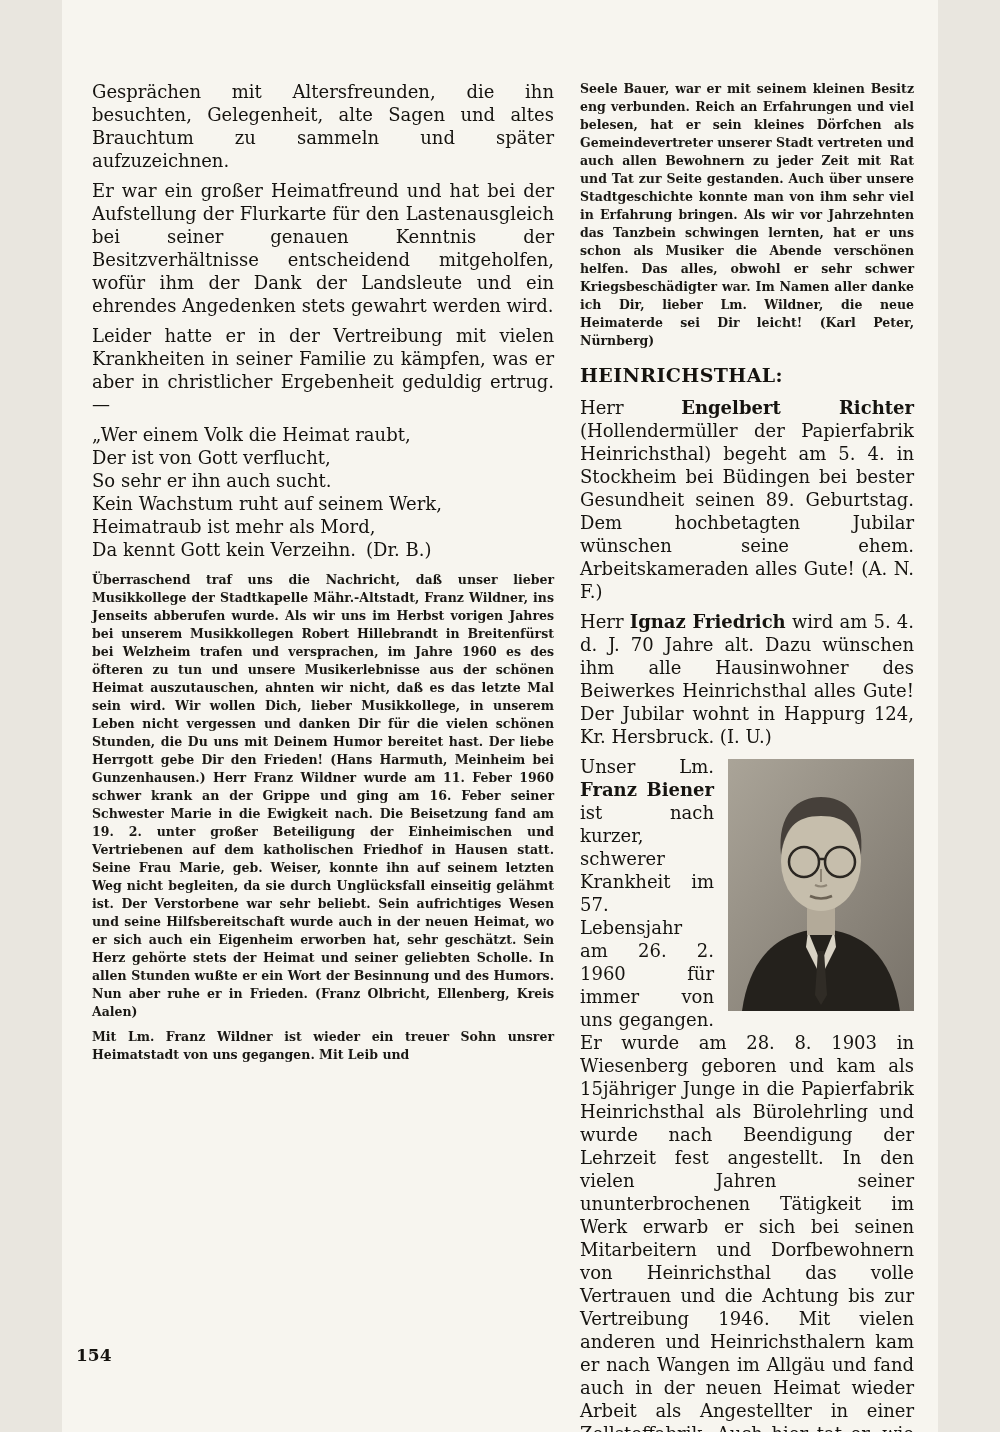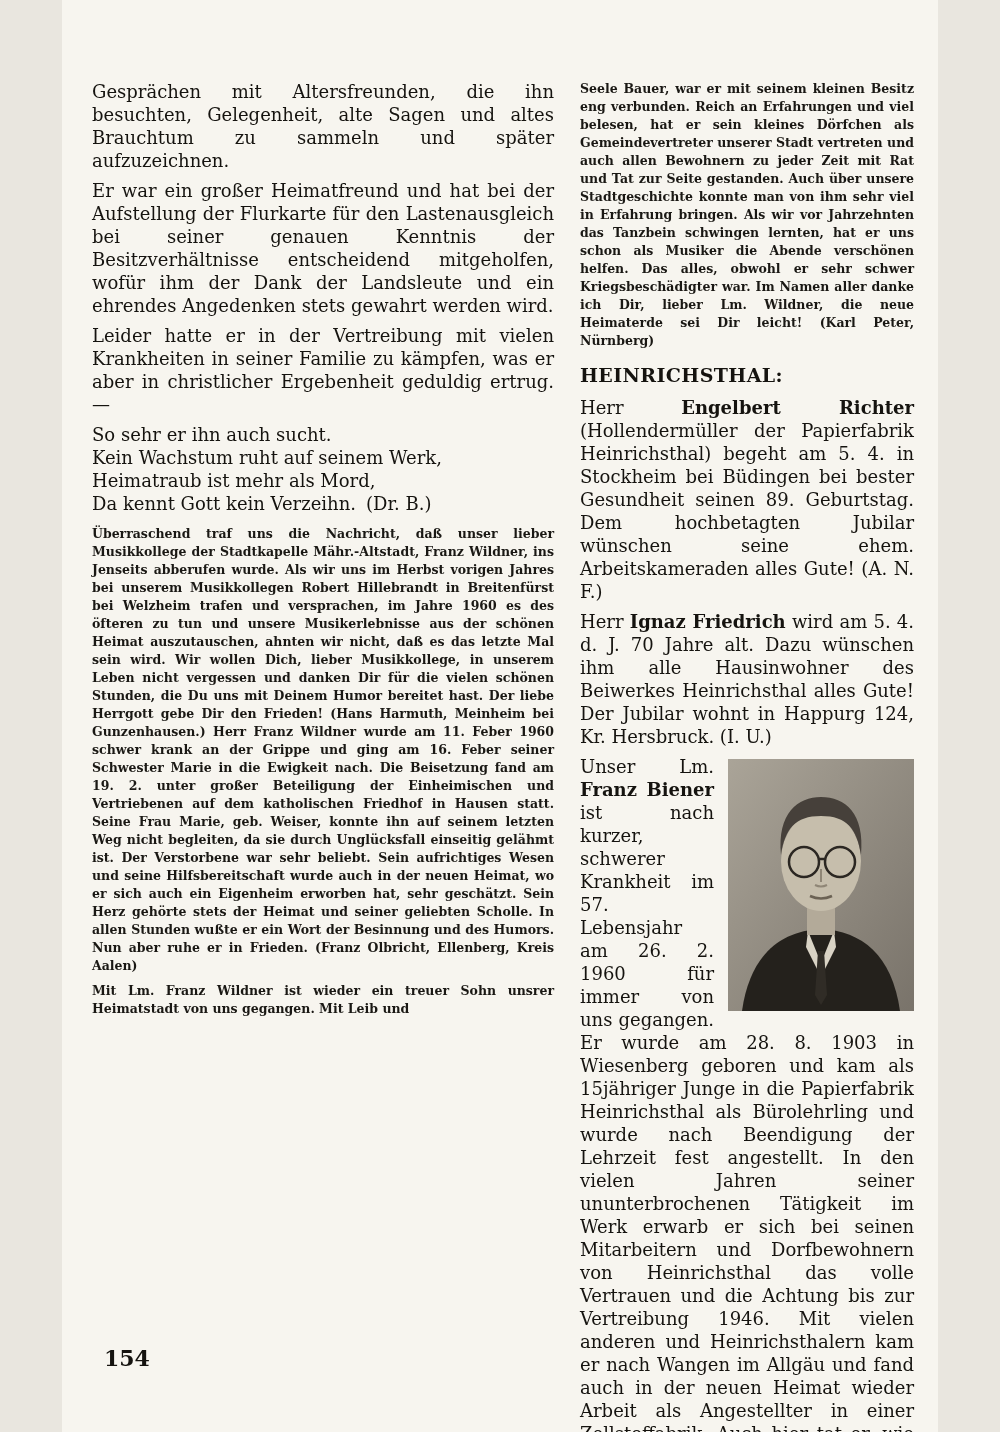--- a/index.html
+++ b/index.html
@@ -49,38 +49,40 @@
     float: right;
     width: 186px;
     height: 252px;
     margin: 4px 0 8px 14px;
     background: #8d8478;
     box-shadow: 0 0 0 1px #6f695f inset;
   }
   .photo svg { display: block; width: 100%; height: 100%; }
   .page-number {
     position: absolute;
-    left: 42px;
+    left: 14px;
     top: 1345px;
-    font-size: 22px;
+    font-size: 17px;
     font-weight: 700;
   }
 </style>
 </head>
 <body>
 
 <div class="page">
   <div class="columns">
 
     <div class="col-left">
       <div class="body-text">Gesprächen mit Altersfreunden, die ihn besuchten, Gelegenheit, alte Sagen und altes Brauchtum zu sammeln und später aufzuzeichnen.</div>
       <div class="body-text">Er war ein großer Heimatfreund und hat bei der Aufstellung der Flurkarte für den Lastenausgleich bei seiner genauen Kenntnis der Besitzverhältnisse entscheidend mitgeholfen, wofür ihm der Dank der Landsleute und ein ehrendes Angedenken stets gewahrt werden wird.</div>
       <div class="body-text">Leider hatte er in der Vertreibung mit vielen Krankheiten in seiner Familie zu kämpfen, was er aber in christlicher Ergebenheit geduldig ertrug. —</div>
 
       <div class="poem">
+        <div class="poem-line">„Wer einem Volk die Heimat raubt,</div>
+        <div class="poem-line">Der ist von Gott verflucht,</div>
         <div class="poem-line">So sehr er ihn auch sucht.</div>
         <div class="poem-line">Kein Wachstum ruht auf seinem Werk,</div>
         <div class="poem-line">Heimatraub ist mehr als Mord,</div>
         <div class="poem-line poem-last">
           <span>Da kennt Gott kein Verzeihn.</span>
           <span class="poem-attribution">(Dr. B.)</span>
         </div>
       </div>
 
 

